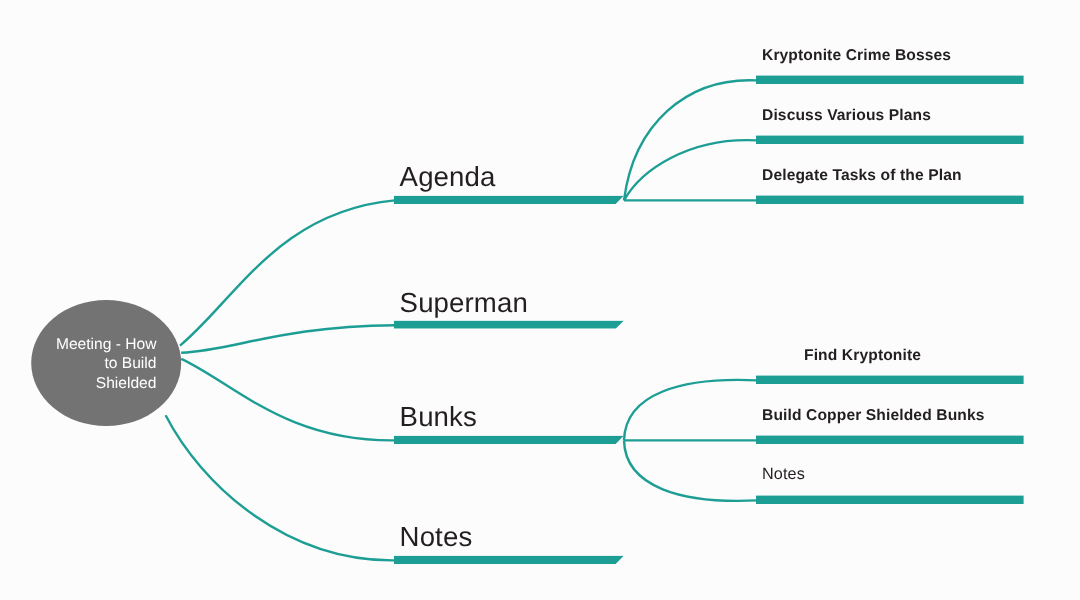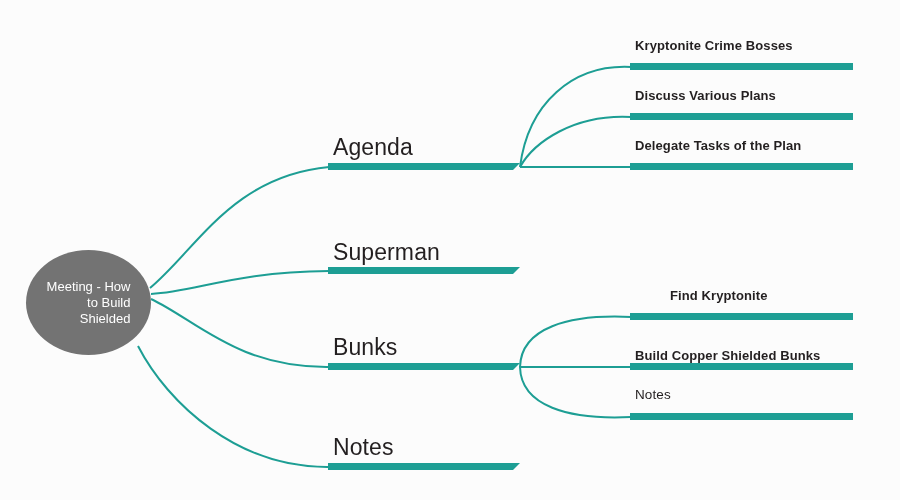--- a/index.html
+++ b/index.html
@@ -117,19 +117,19 @@
 
   <div class="node-label sub-label" style="left:635px; top:88px;">Discuss Various Plans</div>
   <div class="node-bar" style="left:630px; top:113px; width:223px; height:7px;"></div>
 
   <div class="node-label sub-label" style="left:635px; top:138px;">Delegate Tasks of the Plan</div>
   <div class="node-bar" style="left:630px; top:163px; width:223px; height:7px;"></div>
 
   <div class="node-label sub-label" style="left:670px; top:288px;">Find Kryptonite</div>
   <div class="node-bar" style="left:630px; top:313px; width:223px; height:7px;"></div>
 
-  <div class="node-label sub-label" style="left:635px; top:348px;">Build Copper Shielded Bunks</div>
+  <div class="node-label sub-label" style="left:635px; top:338px;">Build Copper Shielded Bunks</div>
   <div class="node-bar" style="left:630px; top:363px; width:223px; height:7px;"></div>
 
   <div class="node-label sub-label regular" style="left:635px; top:387px;">Notes</div>
   <div class="node-bar" style="left:630px; top:413px; width:223px; height:7px;"></div>
 
 </div>
 
 </body></html>

